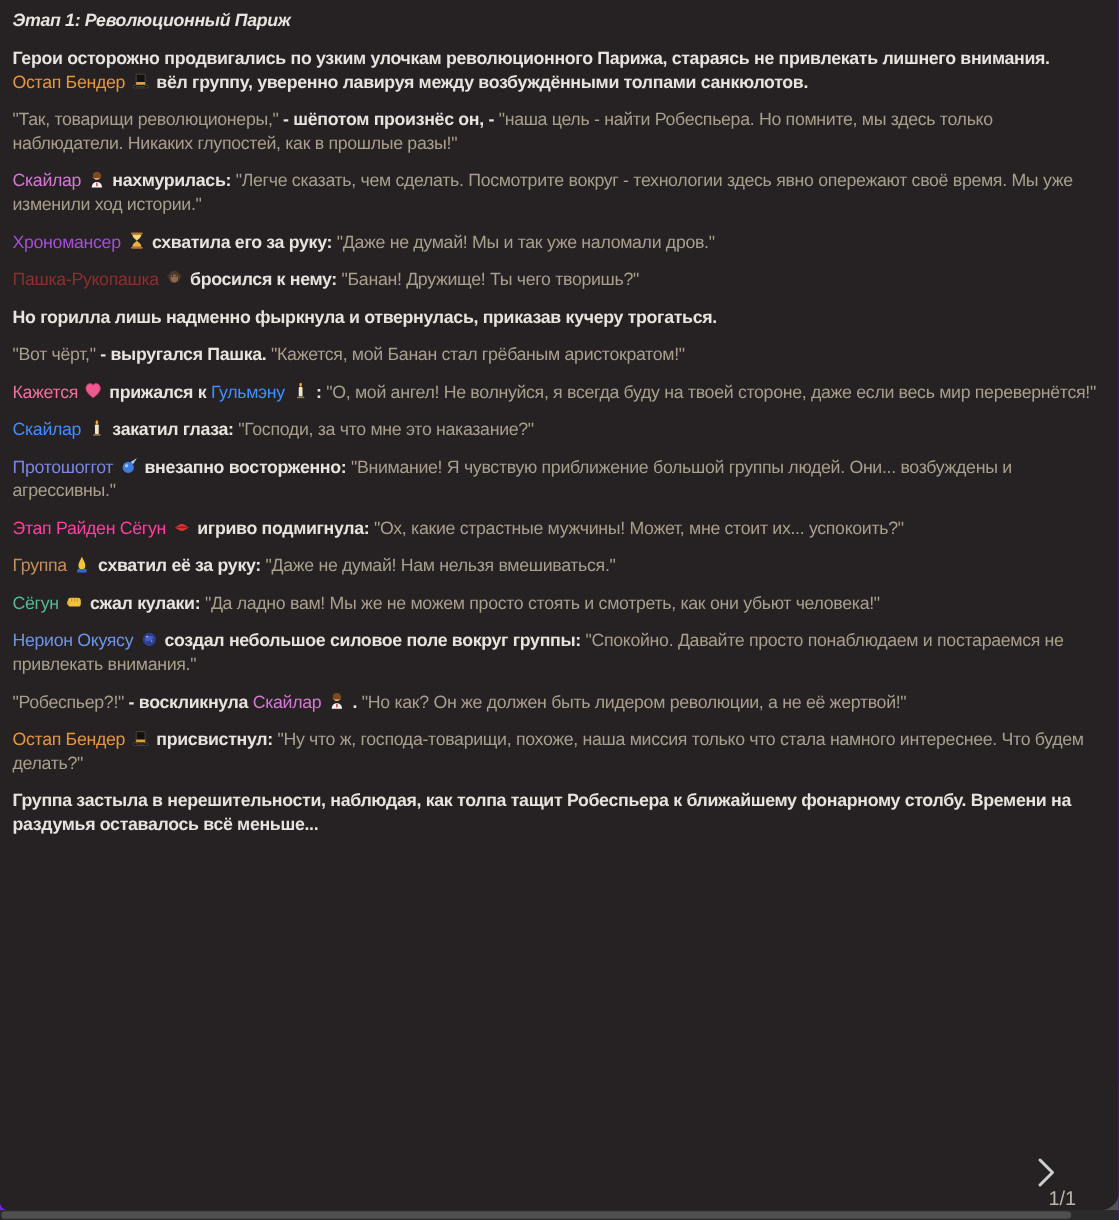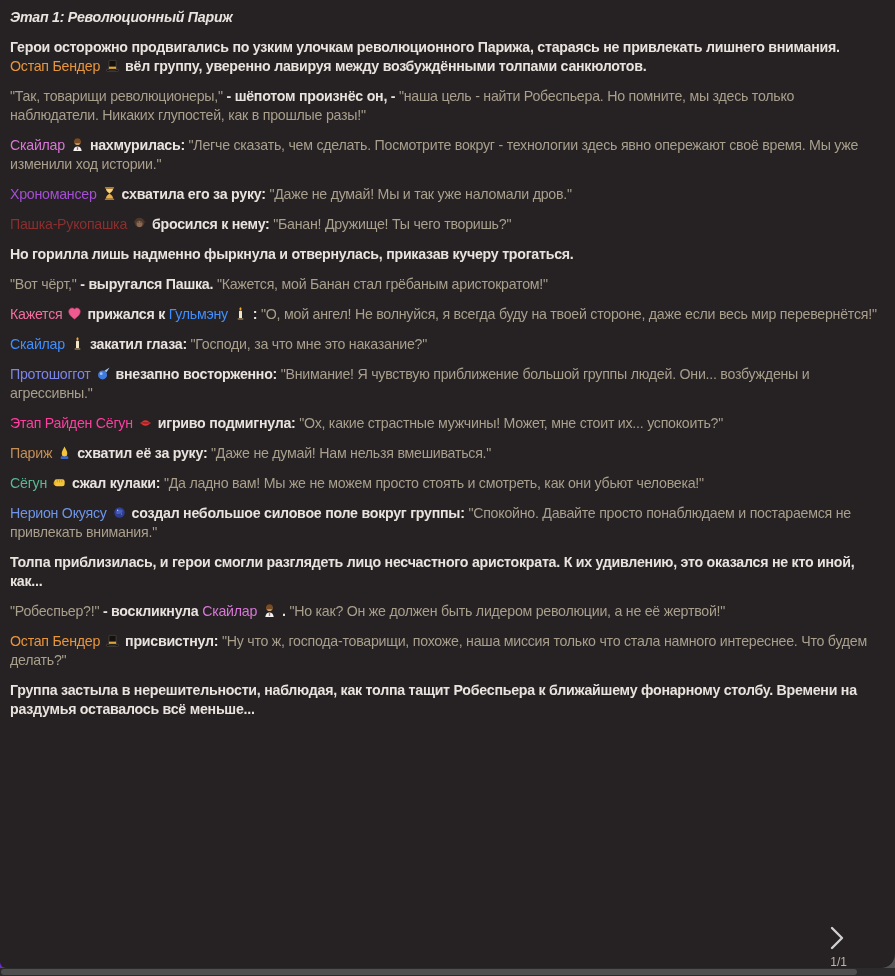--- a/index.html
+++ b/index.html
@@ -12,22 +12,22 @@
             letter-spacing:-0.25px;overflow:hidden;height:100%;box-sizing:border-box;}
   .mes-text p{margin:0 0 11px 0;line-height:19px;}
   .seg-title{font-style:italic;font-weight:700;color:#e8e3de;}
   .seg-n{color:#e8e3de;font-weight:700;}
   .seg-q{color:#a89f8d;font-weight:400;}
   .seg-c{font-weight:400;}
   .icon{display:inline-block;}
   .icon svg{width:15px;height:15px;vertical-align:-2px;margin:0 5px;}
   .swipe-btn{position:absolute;right:46px;bottom:26px;width:20px;height:24px;z-index:2;cursor:pointer;}
   .swipe-btn svg{width:16px;height:24px;}
-  .swipe-counter{position:absolute;right:48px;bottom:7px;z-index:2;color:#b9b4ae;
-                 font-size:12px;font-weight:400;letter-spacing:0;}
+  .swipe-counter{position:absolute;right:34px;bottom:7px;z-index:2;color:#b9b4ae;
+                 font-size:16px;font-weight:400;letter-spacing:0;}
   .hscroll{position:absolute;left:0;bottom:0;width:100%;height:8px;background:#2b2b2b;z-index:1;}
   .hscroll .thumb{position:absolute;left:1px;bottom:1px;width:856px;height:6px;background:#4f4f4f;border-radius:3px;}
 </style>
 </head>
 <body>
 
 <div class="page">
   <div class="corner-bg"></div>
 
   <div class="panel">
@@ -75,36 +75,35 @@
             </svg></span><span class="seg-n">закатил глаза: </span><span class="seg-q">"Господи, за что мне это наказание?"</span></p>
         <p><span class="seg-c" style="color: rgb(123, 134, 232);">Протошоггот</span><span class="icon"><svg viewBox="0 0 16 16">
               <path d="M14.5 1.5 9 5l2 2z" fill="#a9c9f2"></path>
               <circle cx="7" cy="9.5" r="4.8" fill="#3f7ae0"></circle>
               <circle cx="5.6" cy="8.2" r="1.5" fill="#9ec3f5"></circle>
             </svg></span><span class="seg-n">внезапно восторженно: </span><span class="seg-q">"Внимание! Я чувствую приближение большой группы людей. Они... возбуждены и агрессивны."</span></p>
         <p><span class="seg-c" style="color: rgb(255, 63, 160);">Этап Райден Сёгун</span><span class="icon"><svg viewBox="0 0 16 16">
               <path d="M2 8.5c2-.6 3.4-3 6-3s4 2.4 6 3c-2 .8-3.4 3-6 3s-4-2.2-6-3z" fill="#d93636"></path>
               <path d="M2 8.5c2-.2 3.6-.8 6-.8s4 .6 6 .8c-2 .3-3.6.7-6 .7s-4-.4-6-.7z" fill="#8f1f1f"></path>
             </svg></span><span class="seg-n">игриво подмигнула: </span><span class="seg-q">"Ох, какие страстные мужчины! Может, мне стоит их... успокоить?"</span></p>
-        <p><span class="seg-c" style="color: rgb(196, 144, 88);">Париж</span><span class="icon"><svg viewBox="0 0 16 16">
+        <p><span class="seg-c" style="color: rgb(196, 144, 88);">Группа</span><span class="icon"><svg viewBox="0 0 16 16">
               <path d="M8 1.5 5.6 6.5c-.7 1.6-.7 3.4 0 4.9L8 13l2.4-1.6c.7-1.5.7-3.3 0-4.9z" fill="#f3c33c"></path>
               <rect x="4" y="12" width="8" height="3" rx="1" fill="#3b67c4"></rect>
             </svg></span><span class="seg-n">схватил её за руку: </span><span class="seg-q">"Даже не думай! Нам нельзя вмешиваться."</span></p>
         <p><span class="seg-c" style="color: rgb(87, 184, 148);">Сёгун</span><span class="icon"><svg viewBox="0 0 16 16">
               <rect x="2.5" y="4.5" width="11" height="7.5" rx="2.5" fill="#f3c33c"></rect>
               <path d="M5.6 4.8v3M8 4.8v3M10.4 4.8v3" stroke="#c9992b" stroke-width="1"></path>
               <rect x="1.8" y="7" width="2" height="3.6" rx="1" fill="#e0b034"></rect>
             </svg></span><span class="seg-n">сжал кулаки: </span><span class="seg-q">"Да ладно вам! Мы же не можем просто стоять и смотреть, как они убьют человека!"</span></p>
         <p><span class="seg-c" style="color: rgb(110, 149, 232);">Нерион Окуясу</span><span class="icon"><svg viewBox="0 0 16 16">
               <circle cx="8" cy="8" r="5.6" fill="#2e3f8f"></circle>
               <path d="M4.5 6.5c1.8-2 5-2.4 7 0-1.2 2.8-4.2 4-7 2.6z" fill="#4a5fc0"></path>
               <circle cx="6" cy="5.6" r="0.7" fill="#cdd6ff"></circle>
               <circle cx="10" cy="9.5" r="0.5" fill="#cdd6ff"></circle>
             </svg></span><span class="seg-n">создал небольшое силовое поле вокруг группы: </span><span class="seg-q">"Спокойно. Давайте просто понаблюдаем и постараемся не привлекать внимания."</span></p>
-        <p><span class="seg-n">Толпа приблизилась, и герои смогли разглядеть лицо несчастного аристократа. К их удивлению, это оказался не кто иной, как...</span></p>
         <p><span class="seg-q">"Робеспьер?!" </span><span class="seg-n">- воскликнула </span><span class="seg-c" style="color: rgb(214, 120, 214);">Скайлар</span><span class="icon"><svg viewBox="0 0 16 16">
               <circle cx="8" cy="5.2" r="3.1" fill="#f2c48d"></circle>
               <path d="M4.6 4.8a3.4 3.4 0 0 1 6.8 0l.4 2.2h-7.6z" fill="#7a4a21"></path>
               <path d="M3.5 15c.4-3.4 2.2-4.8 4.5-4.8s4.1 1.4 4.5 4.8z" fill="#f4f4f2"></path>
               <rect x="7.3" y="10.8" width="1.4" height="3" fill="#c9535d"></rect>
             </svg></span><span class="seg-n">. </span><span class="seg-q">"Но как? Он же должен быть лидером революции, а не её жертвой!"</span></p>
         <p><span class="seg-c" style="color: rgb(232, 150, 60);">Остап Бендер</span><span class="icon"><svg viewBox="0 0 16 16">
               <rect x="1.5" y="12" width="13" height="2.2" rx="1.1" fill="#15110e" stroke="#6b655f" stroke-width="0.5"></rect>
               <rect x="4.2" y="2.5" width="7.6" height="10.5" rx="0.8" fill="#15110e" stroke="#6b655f" stroke-width="0.5"></rect>
               <rect x="4.2" y="9.2" width="7.6" height="2.4" fill="#d9a43b"></rect>

